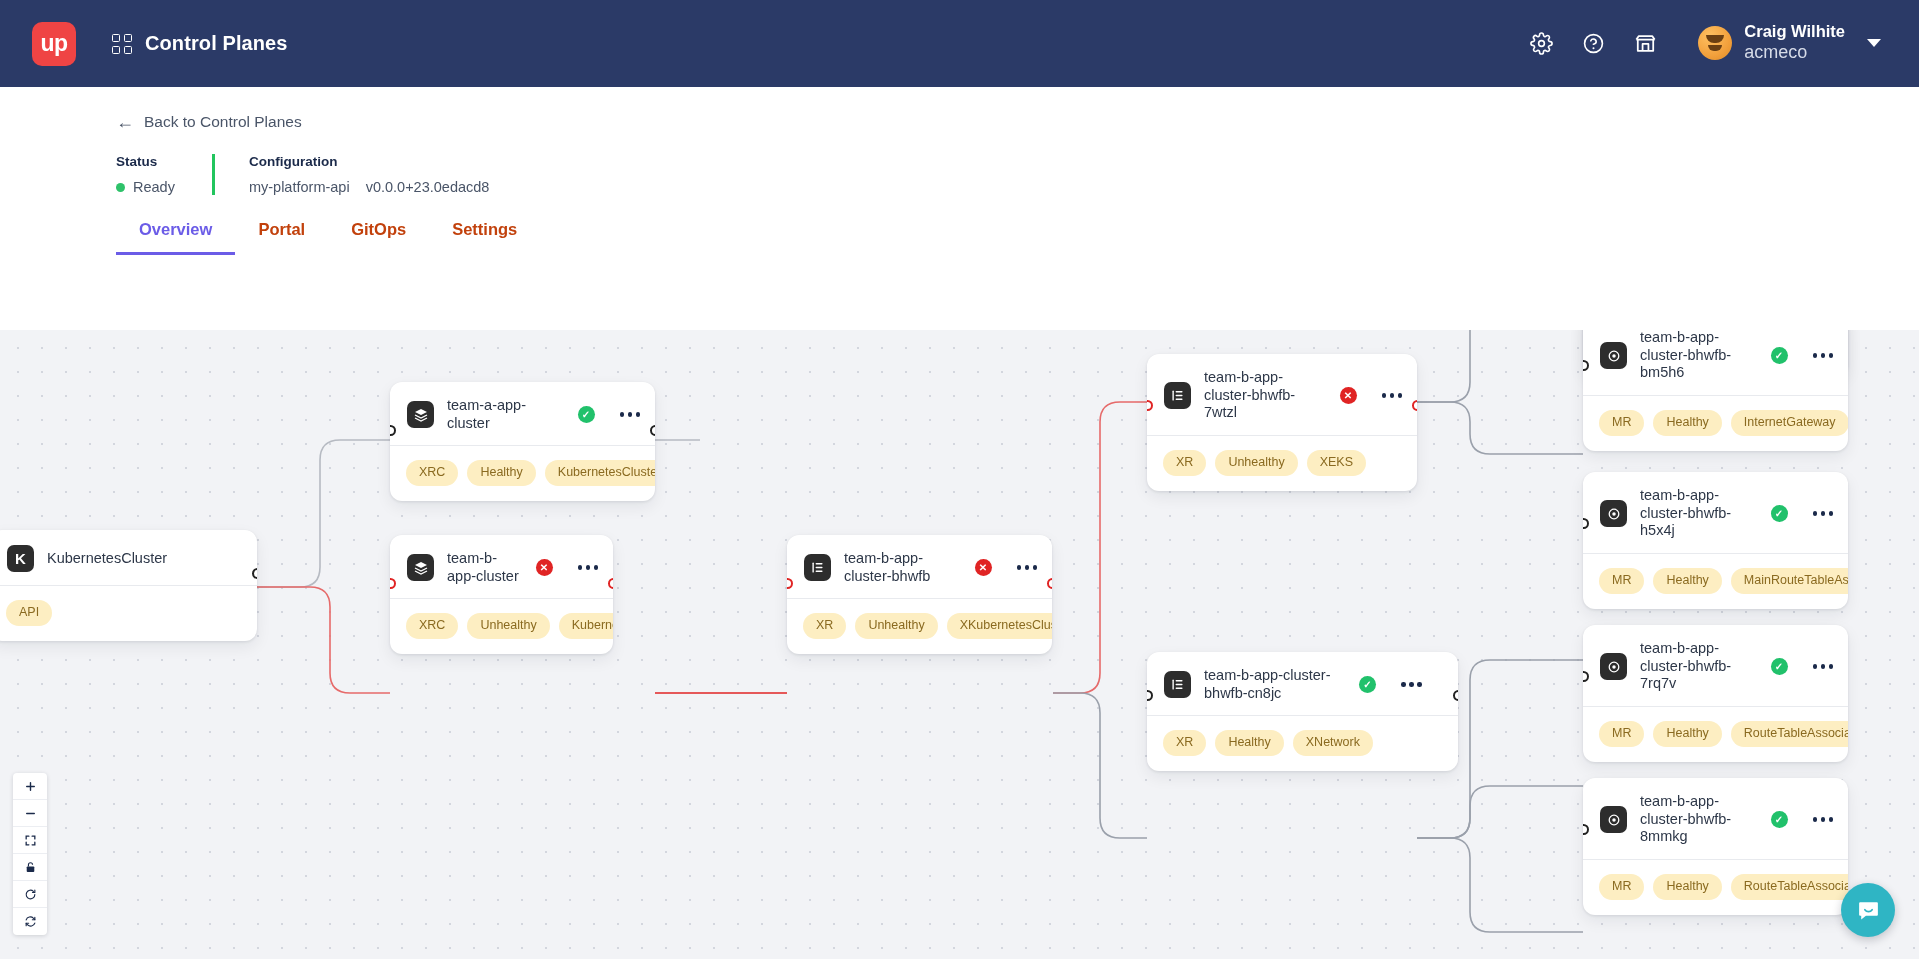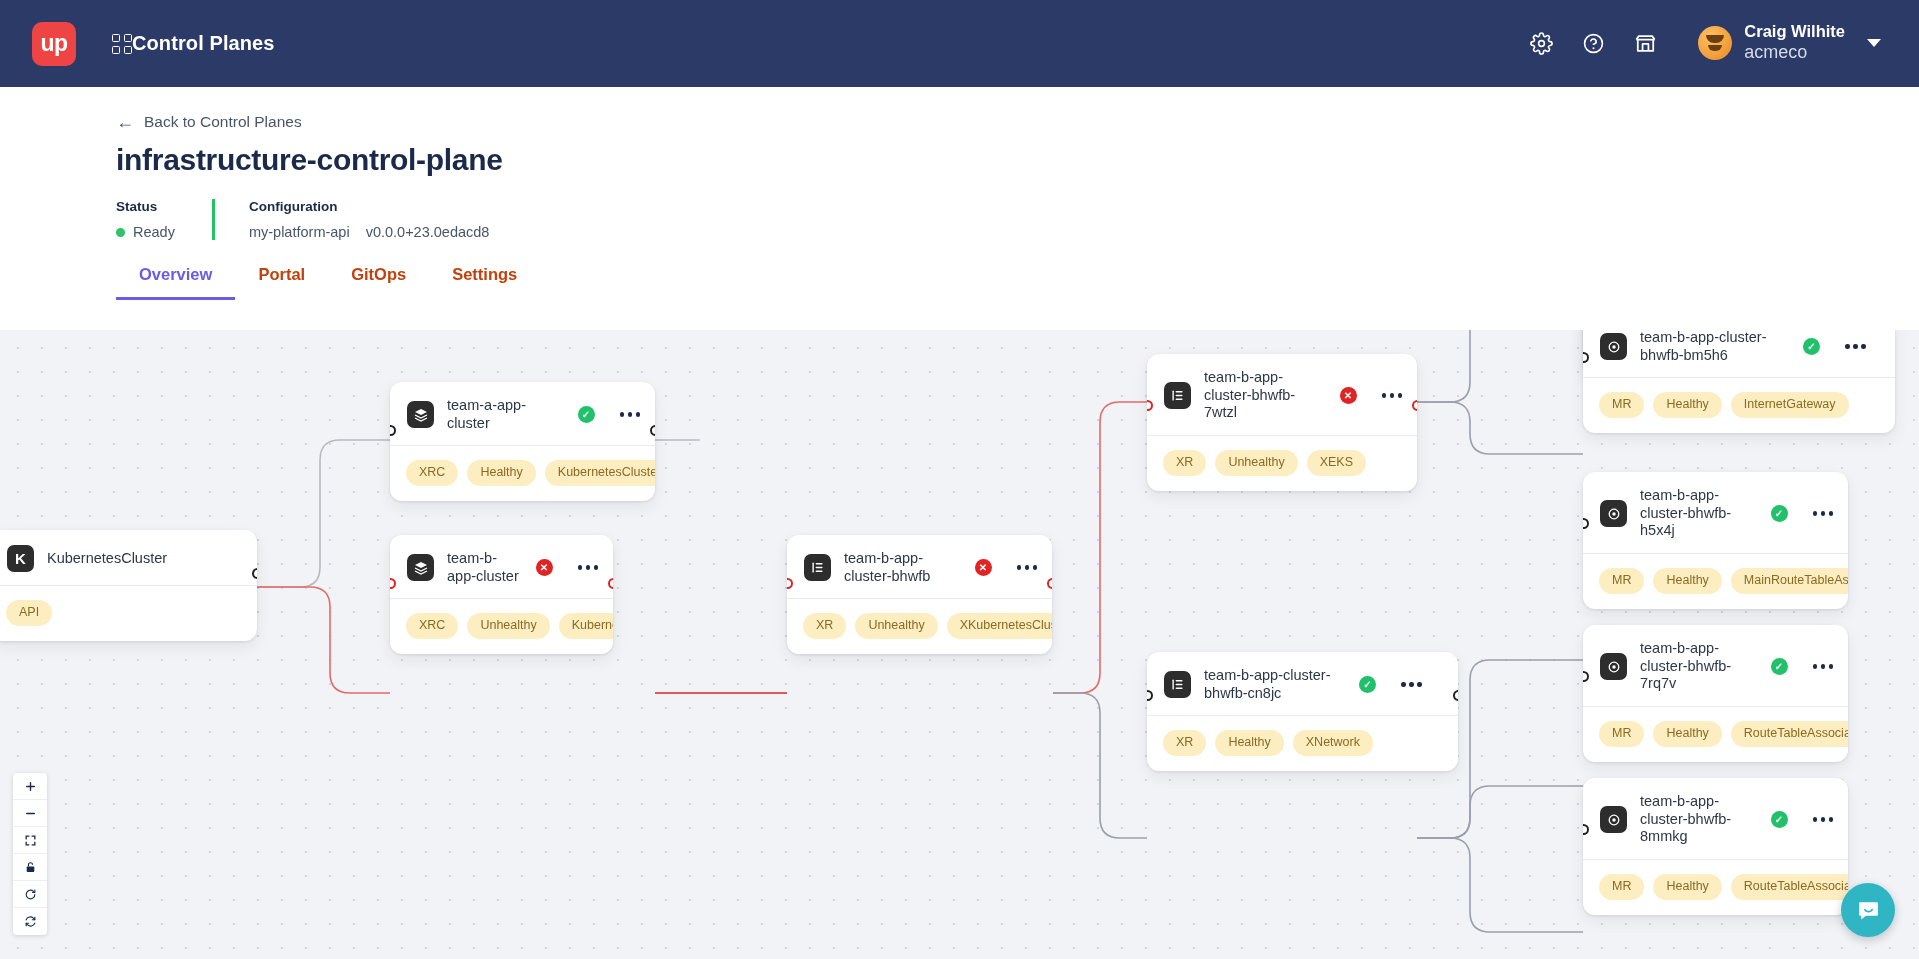--- a/index.html
+++ b/index.html
@@ -14,21 +14,21 @@
     height: 87px; background: #2b3a67;
     display: flex; align-items: center; padding: 0 28px;
     position: relative; z-index: 40;
   }
   .logo-box {
     width: 44px; height: 44px; border-radius: 10px;
     background: #ef4444; display: flex; align-items: center; justify-content: center;
     margin-left: 4px;
   }
   .logo-text { color: #fff; font-size: 23px; font-weight: 700; letter-spacing: -0.5px; line-height: 1; }
-  .nav-section { display: flex; align-items: center; margin-left: 36px; }
+  .nav-section { display: flex; align-items: center; gap: 13px; margin-left: 36px; }
   .grid-icon { display: grid; grid-template-columns: 8px 8px; grid-template-rows: 8px 8px; gap: 4px; }
   .grid-icon i { border: 1.8px solid #fff; border-radius: 1.5px; display: block; }
   .nav-title { color: #fff; font-size: 20px; font-weight: 700; letter-spacing: 0.1px; }
   .nav-right { margin-left: auto; display: flex; align-items: center; gap: 26px; padding-right: 10px; }
   .nav-icon { width: 26px; height: 26px; color: #fff; display: flex; align-items: center; justify-content: center; cursor: pointer; }
   .nav-icon svg { display: block; }
   .user-block { display: flex; align-items: center; gap: 12px; margin-left: 14px; cursor: pointer; }
   .avatar {
     width: 34px; height: 34px; border-radius: 50%;
     background: radial-gradient(circle at 35% 30%, #ffc061, #f2a03c 60%, #e08a24);
@@ -172,21 +172,20 @@
       <span class="caret"></span>
     </div>
   </div>
 </div>
 
 <div class="page-head">
   <div class="back-link">
     <span class="back-arrow">←</span>
     <span>Back to Control Planes</span>
   </div>
-  <div class="page-title">infrastructure-control-plane</div>
   <div class="meta-row">
     <div class="meta-col">
       <div class="meta-label">Status</div>
       <div class="meta-val">
         <span class="dot-ready"></span>
         <span>Ready</span>
       </div>
     </div>
     <div class="meta-col conf">
       <div class="meta-label">Configuration</div>
@@ -372,21 +371,21 @@
     <div class="node-div"></div>
     <div class="node-tags">
       <span class="tag">XR</span>
       <span class="tag">Healthy</span>
       <span class="tag">XNetwork</span>
     </div>
     <span class="port left" style="margin-top:-22px"></span>
     <span class="port right" style="margin-top:-22px"></span>
   </div>
 
-  <div class="node" style="left:1583px; top:392px; width:312px; transform:translateY(-408px);">
+  <div class="node" style="left:1583px; top:392px; width:265px; transform:translateY(-408px);">
     <div class="node-head">
       <span class="node-ico">
         <svg width="16" height="16" viewBox="0 0 24 24" fill="none" stroke="#fff" stroke-width="1.9">
             <circle cx="12" cy="12" r="7.2"></circle>
             <circle cx="12" cy="12" r="2.6" fill="#fff" stroke="none"></circle>
           </svg>
       </span>
       <span class="node-name" style="max-width:150px">team-b-app-cluster-bhwfb-bm5h6</span>
       <span class="status-badge ok">✓</span>
       <span class="kebab">

